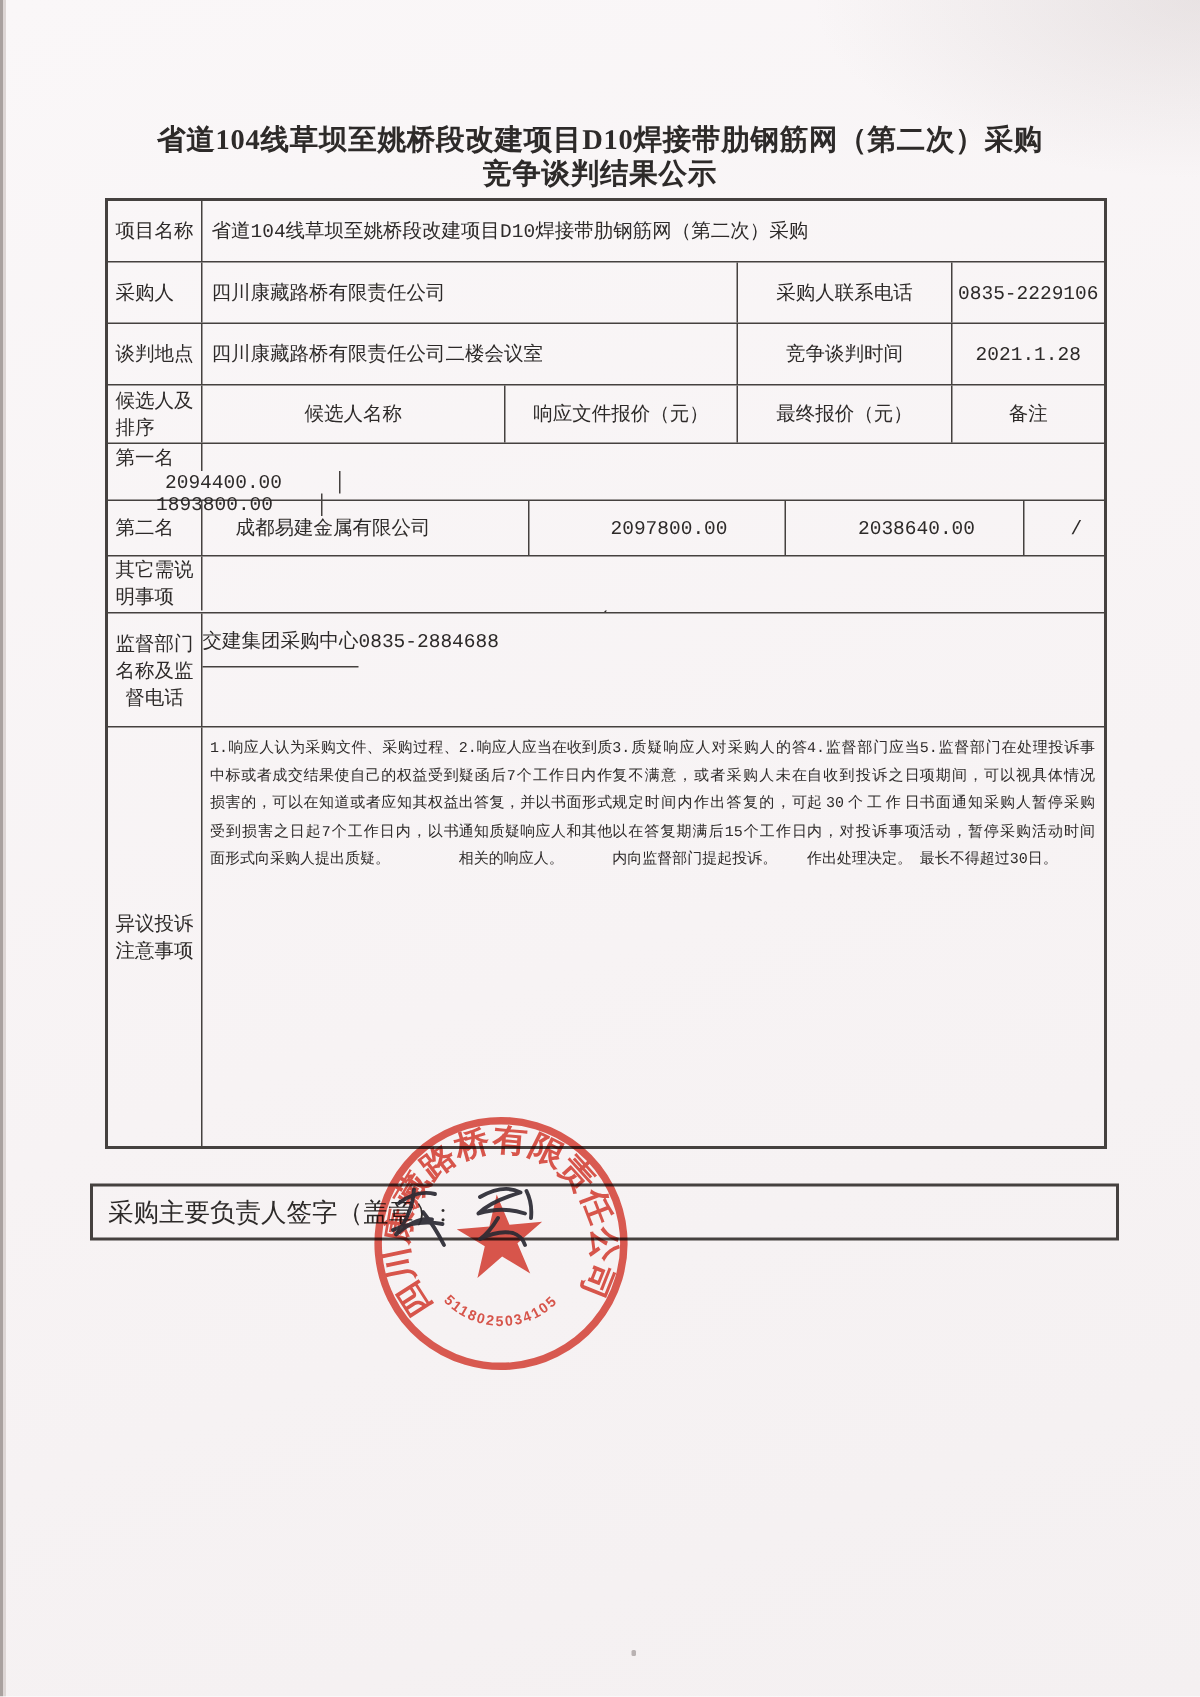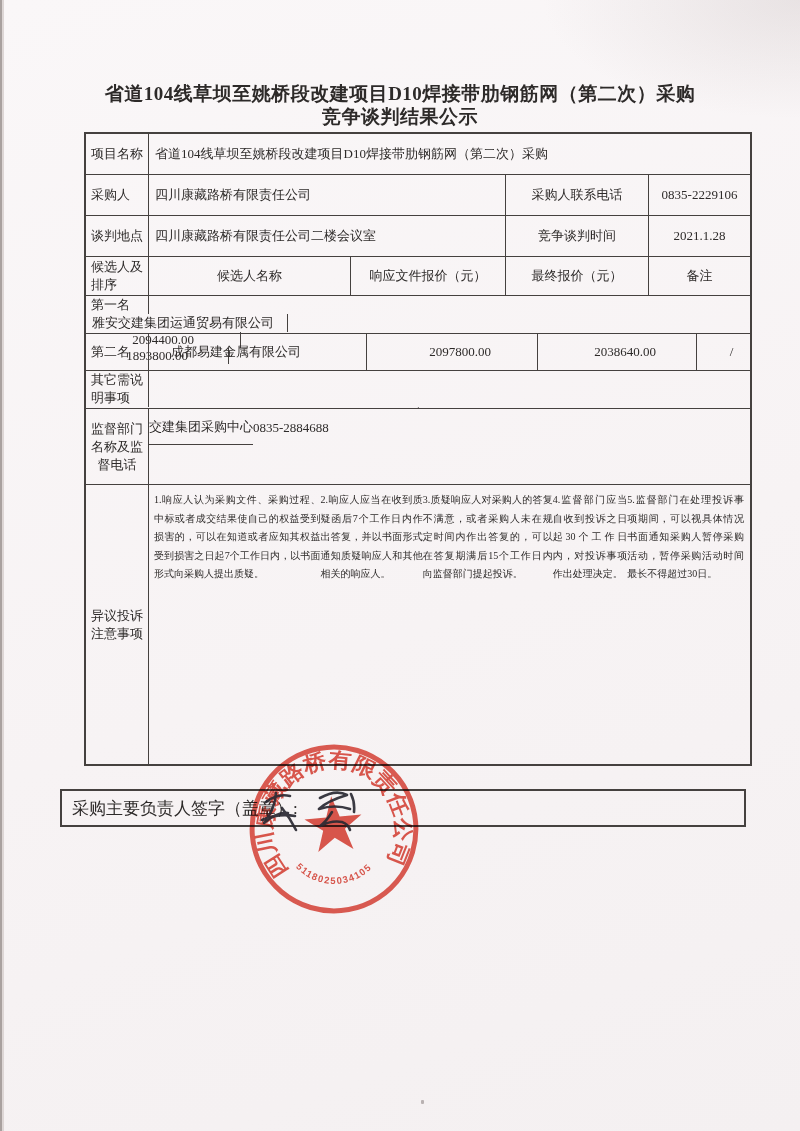--- a/index.html
+++ b/index.html
@@ -20,23 +20,24 @@
   .corner-shade{position:absolute;right:0;top:0;width:260px;height:120px;
     background:radial-gradient(ellipse at top right, rgba(190,178,178,.28), rgba(190,178,178,0) 70%);}
 
   .title{
     position:absolute;left:0;top:82px;width:100%;
     text-align:center;font-weight:bold;font-size:19px;line-height:23px;
     letter-spacing:.5px;
   }
 
   .doc-table{
-    position:absolute;left:84px;top:132px;width:668px;
+    position:absolute;left:70px;top:132px;width:668px;
     border:2px solid var(--bd);box-sizing:border-box;
     font-size:13px;
+    font-family:Liberation Mono, monospace;
   }
   .row{display:flex;border-bottom:1.5px solid var(--bd);}
   .row:last-child{border-bottom:none;}
   .c{
     border-right:1.5px solid var(--bd);
     display:flex;align-items:center;
     box-sizing:border-box;overflow:hidden;
   }
   .c:last-child{border-right:none;}
   .center{justify-content:center;text-align:center;}
@@ -122,21 +123,20 @@
       <div class="c lbl pre">候选人及
 排序</div>
       <div class="c w-name center">候选人名称</div>
       <div class="c w-doc center">响应文件报价（元）</div>
       <div class="c w-l2 center">最终报价（元）</div>
       <div class="c w-last center">备注</div>
     </div>
 
     <div class="row h37">
       <div class="c lbl">第一名</div>
-      <div class="c w-name lpad">雅安交建集团运通贸易有限公司</div>
       <div class="c w-doc center">2094400.00</div>
       <div class="c w-l2 center">1893800.00</div>
       <div class="c w-last center">/</div>
     </div>
 
     <div class="row h36">
       <div class="c lbl">第二名</div>
       <div class="c w-name lpad">成都易建金属有限公司</div>
       <div class="c w-doc center">2097800.00</div>
       <div class="c w-l2 center">2038640.00</div>

